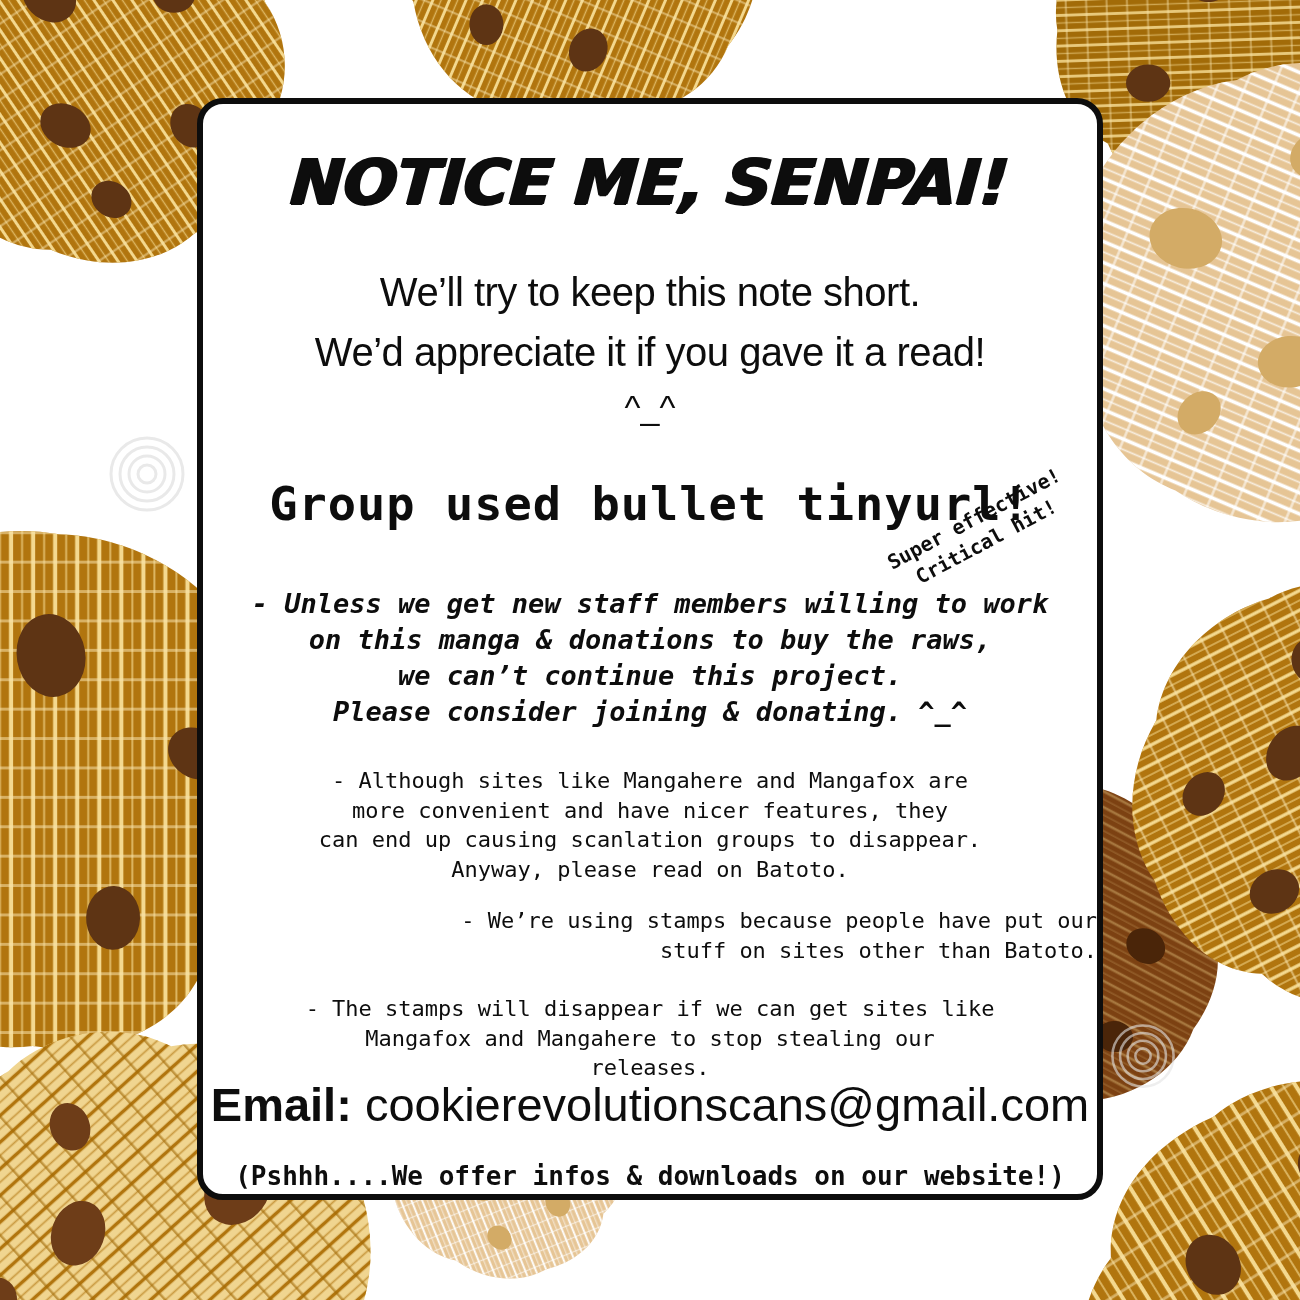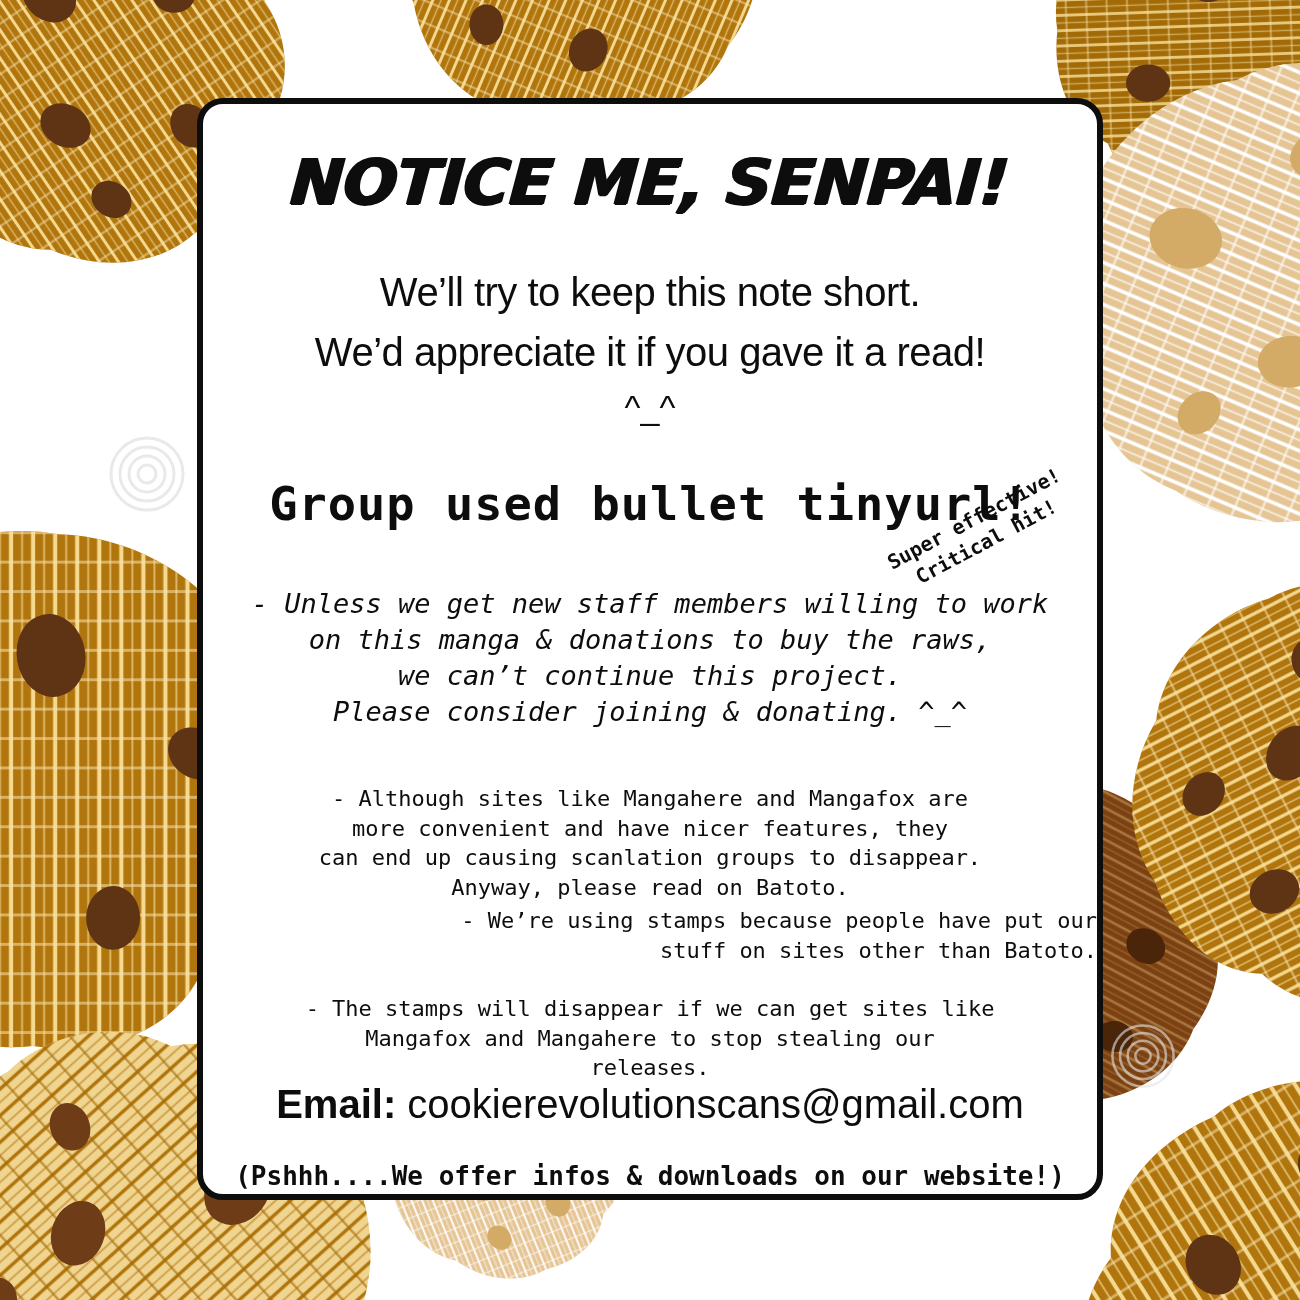--- a/index.html
+++ b/index.html
@@ -26,30 +26,30 @@
     top:372px;font-family:"DejaVu Sans Mono",monospace;font-weight:bold;
     font-size:47px;letter-spacing:1px;white-space:nowrap;
   }
   #sticker{
     position:absolute;top:400px;right:2px;width:230px;text-align:center;
     font-family:"DejaVu Sans Mono",monospace;font-weight:bold;font-size:20px;
     line-height:26px;transform:rotate(-28deg);white-space:pre-line;
   }
   #bullet-main{
     top:482px;font-family:"DejaVu Sans Mono",monospace;
-    font-style:italic;font-weight:normal;font-size:27px;line-height:36px;
+    font-style:italic;font-weight:bold;font-size:27px;line-height:36px;
   }
   .bullet{
     font-family:"DejaVu Sans Mono",monospace;font-size:22px;line-height:29.5px;
     font-weight:500;
   }
-  #bullet-sites{top:662px;margin-top:18px;}
+  #bullet-sites{top:662px;}
   #bullet-stamps{top:802px;text-align:right;}
   #bullet-disappear{top:890px;}
-  .contact{font-size:40px;line-height:45px;white-space:nowrap;}
+  .contact{font-size:47px;line-height:45px;white-space:nowrap;}
   #email-line{top:978px;}
   #website-line{top:1022px;}
   .contact b{font-weight:bold;}
   #footnote{
     top:1057px;font-family:"DejaVu Sans Mono",monospace;font-weight:bold;
     font-size:26px;letter-spacing:0px;
   }
 </style>
 </head>
 <body>

